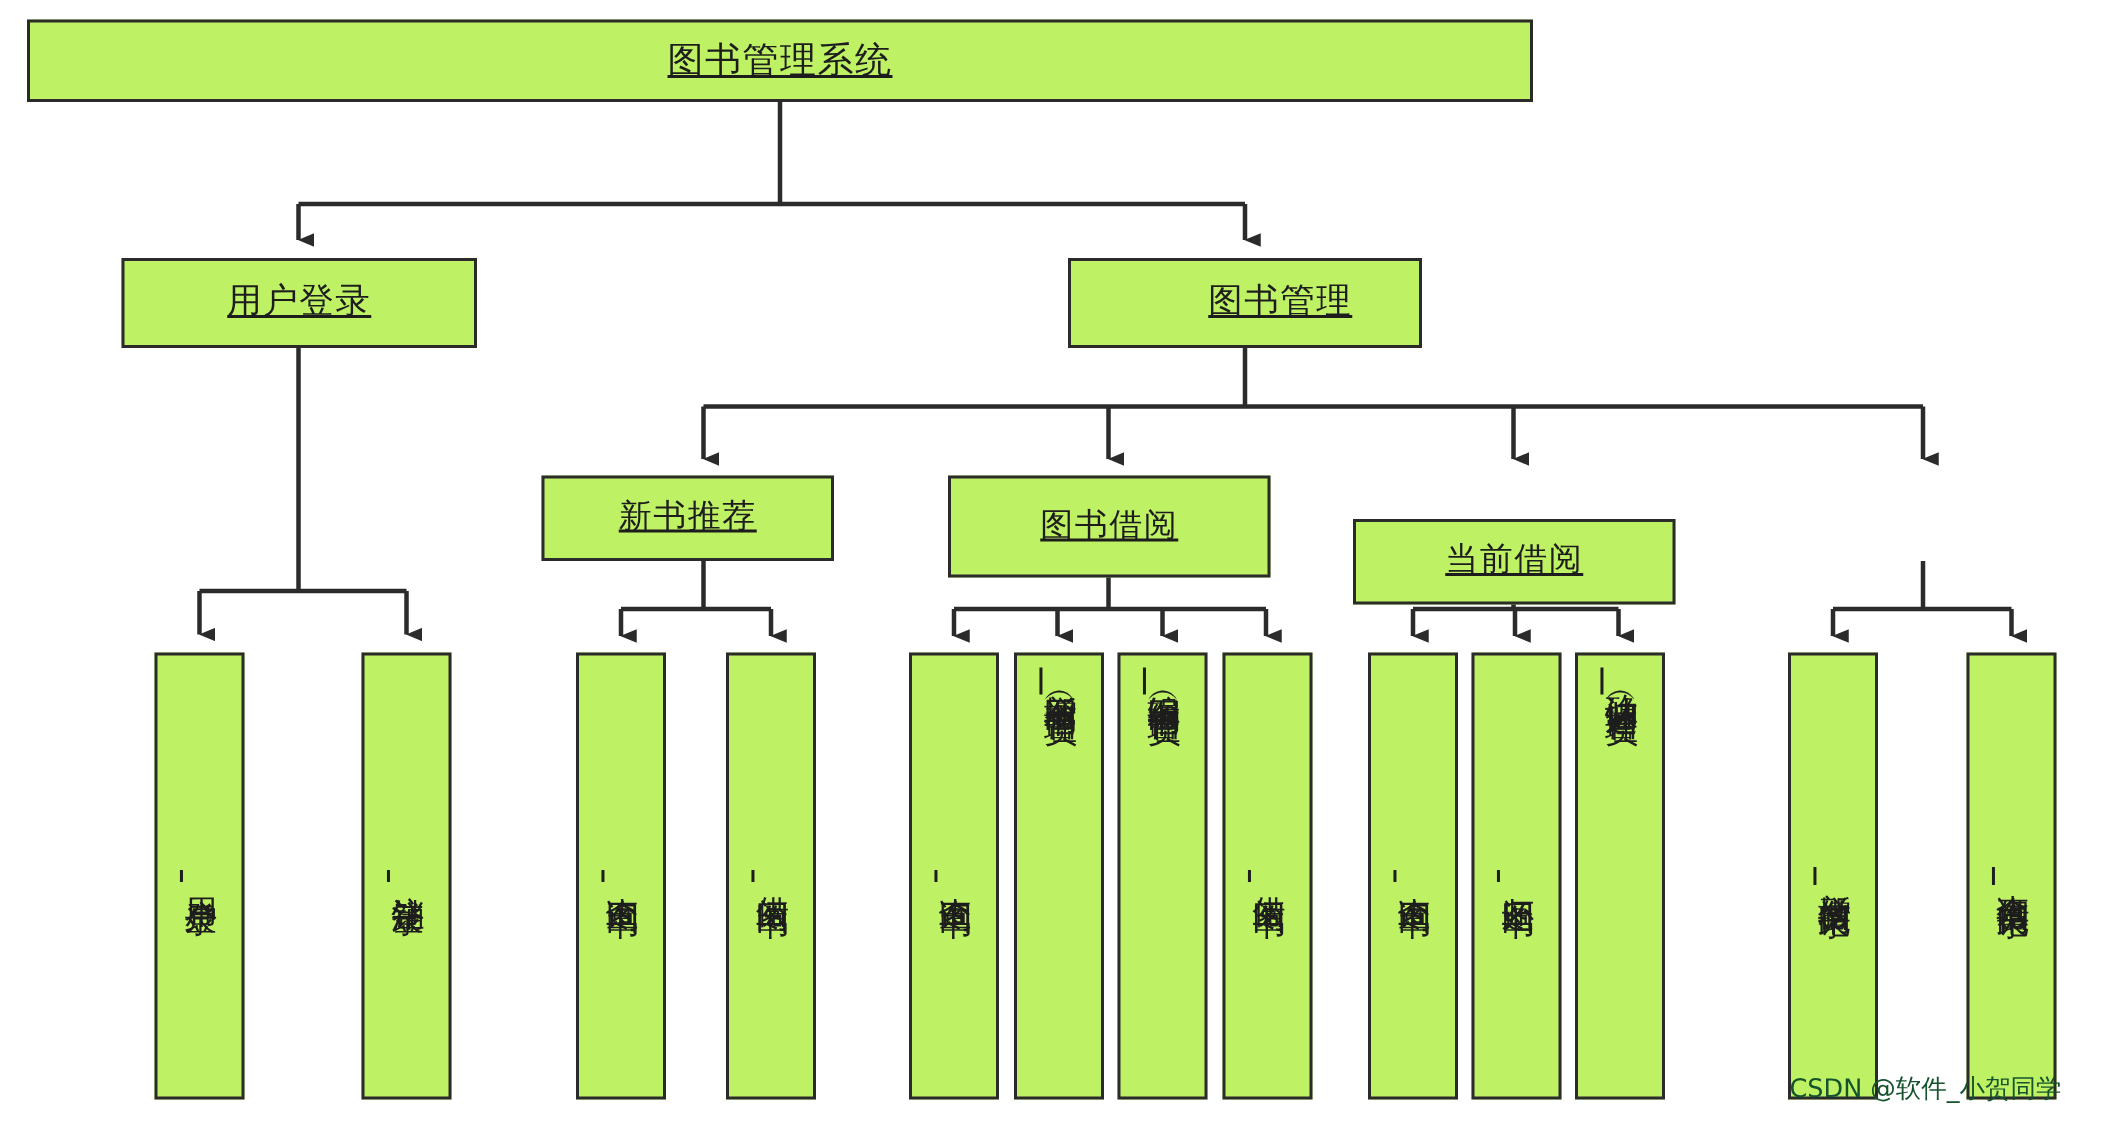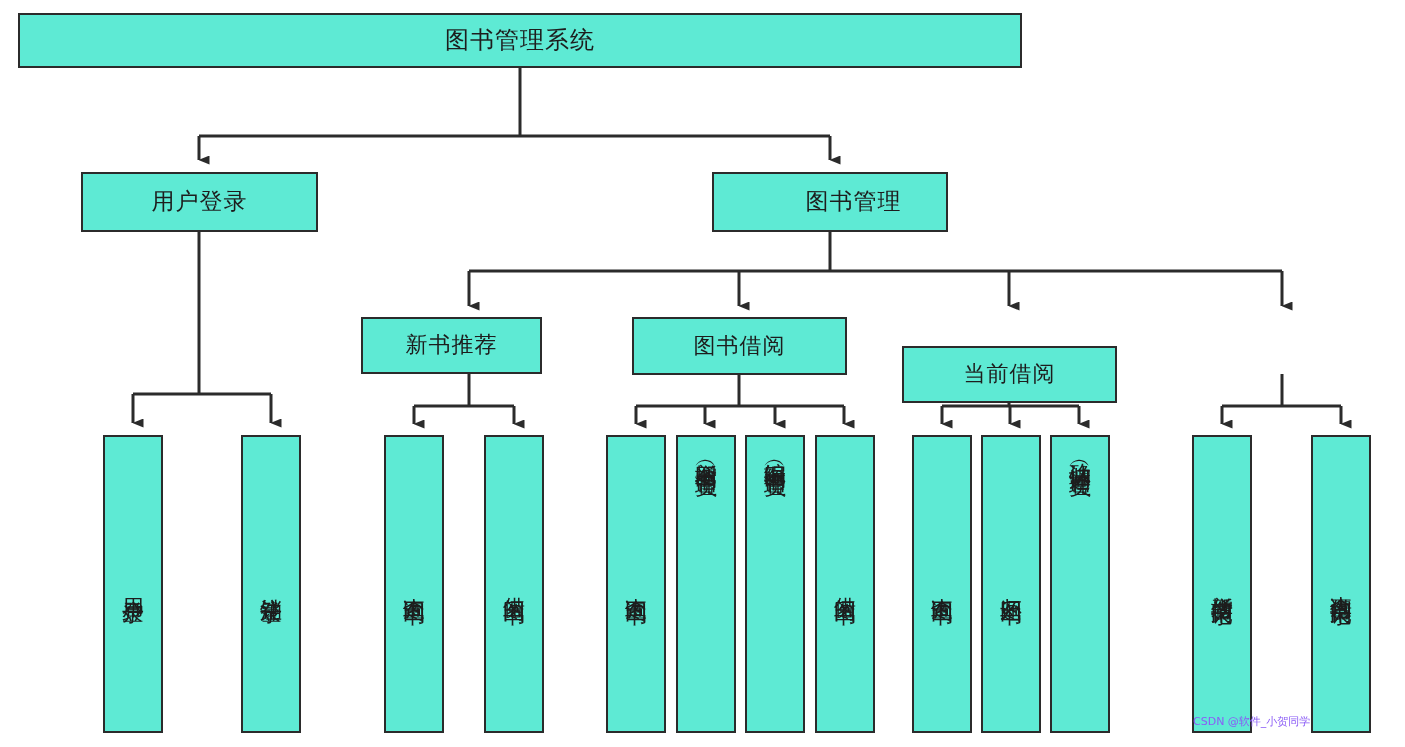--- a/index.html
+++ b/index.html
@@ -20,27 +20,28 @@
     position: absolute;
     left: 0;
     top: 0;
     width: 1405px;
     height: 747px;
     pointer-events: none;
   }
   .node {
     position: absolute;
     box-sizing: border-box;
-    background: #5eead4;
+    background: #bef264;
     border: 2.5px solid #2b2b2b;
     display: flex;
     align-items: center;
     justify-content: center;
     color: #1d1d1d;
     z-index: 2;
+    text-decoration: underline;
   }
   .node.root      { font-size: 24px; }
   .node.level2    { font-size: 23px; }
   .node.level3    { font-size: 22px; }
   .node .label-h {
     line-height: 1.1;
     letter-spacing: 1px;
     white-space: nowrap;
   }
   
@@ -58,22 +59,22 @@
     white-space: nowrap;
   }
   .node.leaf.center-v {
     align-items: center;
     padding-top: 0;
   }
   #watermark {
     position: absolute;
     left: 1193px;
     top: 714px;
-    font-size: 11px;
-    color: #8b5cf6;
+    font-size: 17px;
+    color: #14532d;
     white-space: nowrap;
     z-index: 5;
     font-family: "DejaVu Sans", "Liberation Sans", sans-serif;
   }
 </style>
 </head>
 <body>
 
 <div id="canvas">
 
@@ -131,24 +132,24 @@
     <span class="label-h">图书管理系统</span>
   </div>
 
   <div class="node level2" style="left:81px; top:172px; width:237px; height:60px;">
     <span class="label-h">用户登录</span>
   </div>
   <div class="node level2" style="left:712px; top:172px; width:236px; height:60px;padding-left:47px;">
     <span class="label-h">图书管理</span>
   </div>
 
-  <div class="node level3" style="left:361px; top:317px; width:181px; height:57px;">
+  <div class="node level3" style="left:361px; top:317px; width:195px; height:57px;">
     <span class="label-h">新书推荐</span>
   </div>
-  <div class="node level3" style="left:632px; top:317px; width:215px; height:58px;">
+  <div class="node level3" style="left:632px; top:317px; width:215px; height:68px;">
     <span class="label-h">图书借阅</span>
   </div>
   <div class="node level3" style="left:902px; top:317px; width:215px; height:57px;margin-top:29px;">
     <span class="label-h">当前借阅</span>
   </div>
 
   <div class="node leaf center-v" style="left:103px; top:435px; width:60px; height:298px;">
     <span class="label-v">用户登录</span>
   </div>
   <div class="node leaf center-v" style="left:241px; top:435px; width:60px; height:298px;">

